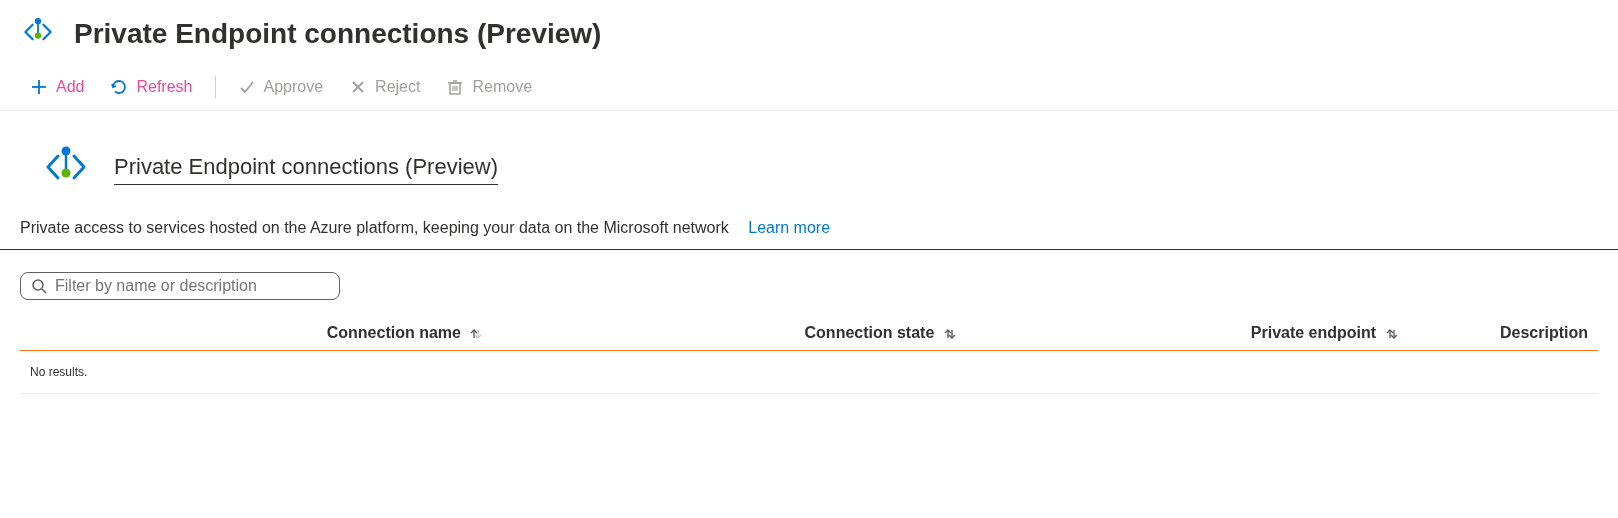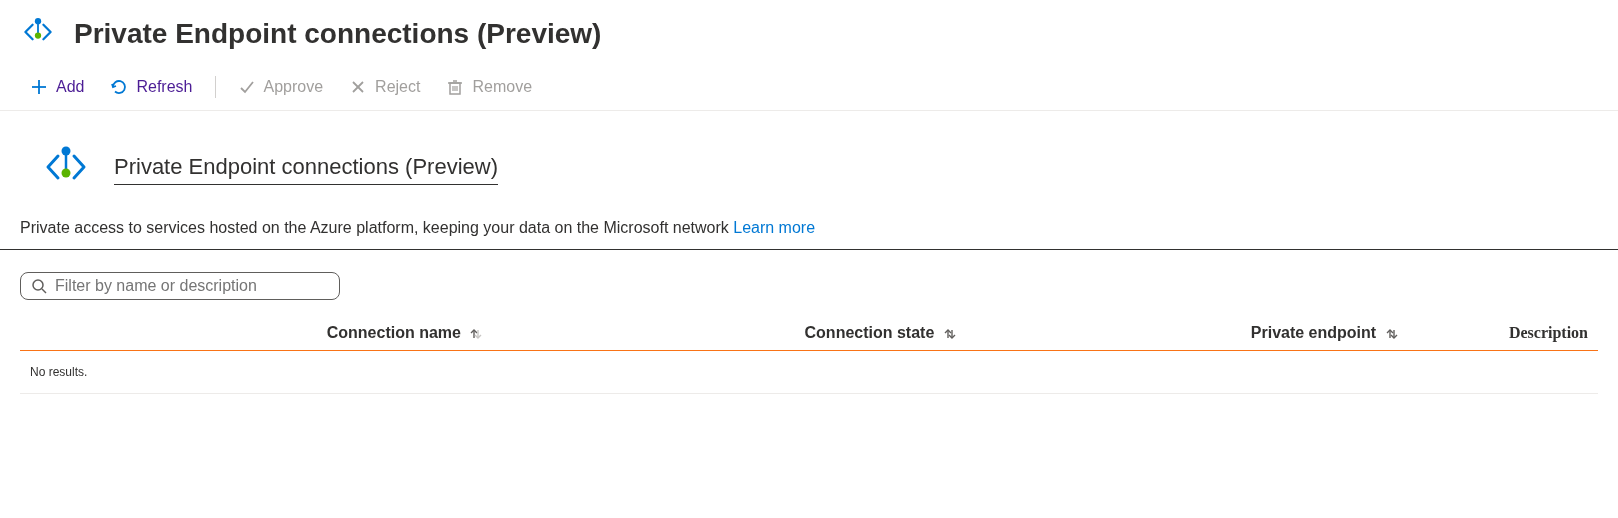--- a/index.html
+++ b/index.html
@@ -32,21 +32,21 @@
     }
     .toolbar-btn {
       display: flex;
       align-items: center;
       gap: 8px;
       padding: 6px 10px;
       background: transparent;
       border: none;
       font-size: 16px;
       cursor: pointer;
-      color: #4c1d95;
+      color: #ec4899;
     }
     .toolbar-btn.disabled {
       color: #a19f9d;
       cursor: default;
       align-items: flex-end;
     }
     .toolbar-btn .tb-icon {
       display: inline-flex;
       width: 18px;
       height: 18px;
@@ -78,20 +78,21 @@
     .description-row {
       padding: 10px 20px 12px 20px;
       font-size: 16px;
       color: #323130;
       border-bottom: 1px solid #323130;
     }
     .description-row a {
       color: #0078d4;
       text-decoration: none;
       cursor: pointer;
+      margin-left: 15px;
     }
     .filters {
       display: flex;
       gap: 20px;
       padding: 22px 20px 10px 20px;
     }
     .filter-input-wrap {
       display: flex;
       align-items: center;
       border: 1px solid #605e5c;
@@ -141,21 +142,21 @@
     .table th .sort-ic svg { width: 14px; height: 14px; stroke: #605e5c; }
     .table td {
       padding: 14px 10px;
       font-size: 12px;
       color: #323130;
       border-bottom: 1px solid #edebe9;
     }
     .col-name { width: 30%; }
     .col-state { width: 30%; }
     .col-endpoint { width: 28%; }
-    .col-desc { width: 12%; font-family: Liberation Serif, serif; }
+    .col-desc { width: 12%; }
   </style>
 </head>
 <body>
 
 <div class="header">
   <span class="pe-icon-large">
     <svg viewBox="0 0 40 40">
       <path d="M6 20 L14 12 M6 20 L14 28" stroke="#0078d4" stroke-width="2.5" fill="none" stroke-linecap="round"></path>
       <path d="M34 20 L26 12 M34 20 L26 28" stroke="#0078d4" stroke-width="2.5" fill="none" stroke-linecap="round"></path>
       <line x1="20" y1="8" x2="20" y2="22" stroke="#0078d4" stroke-width="2"></line>

